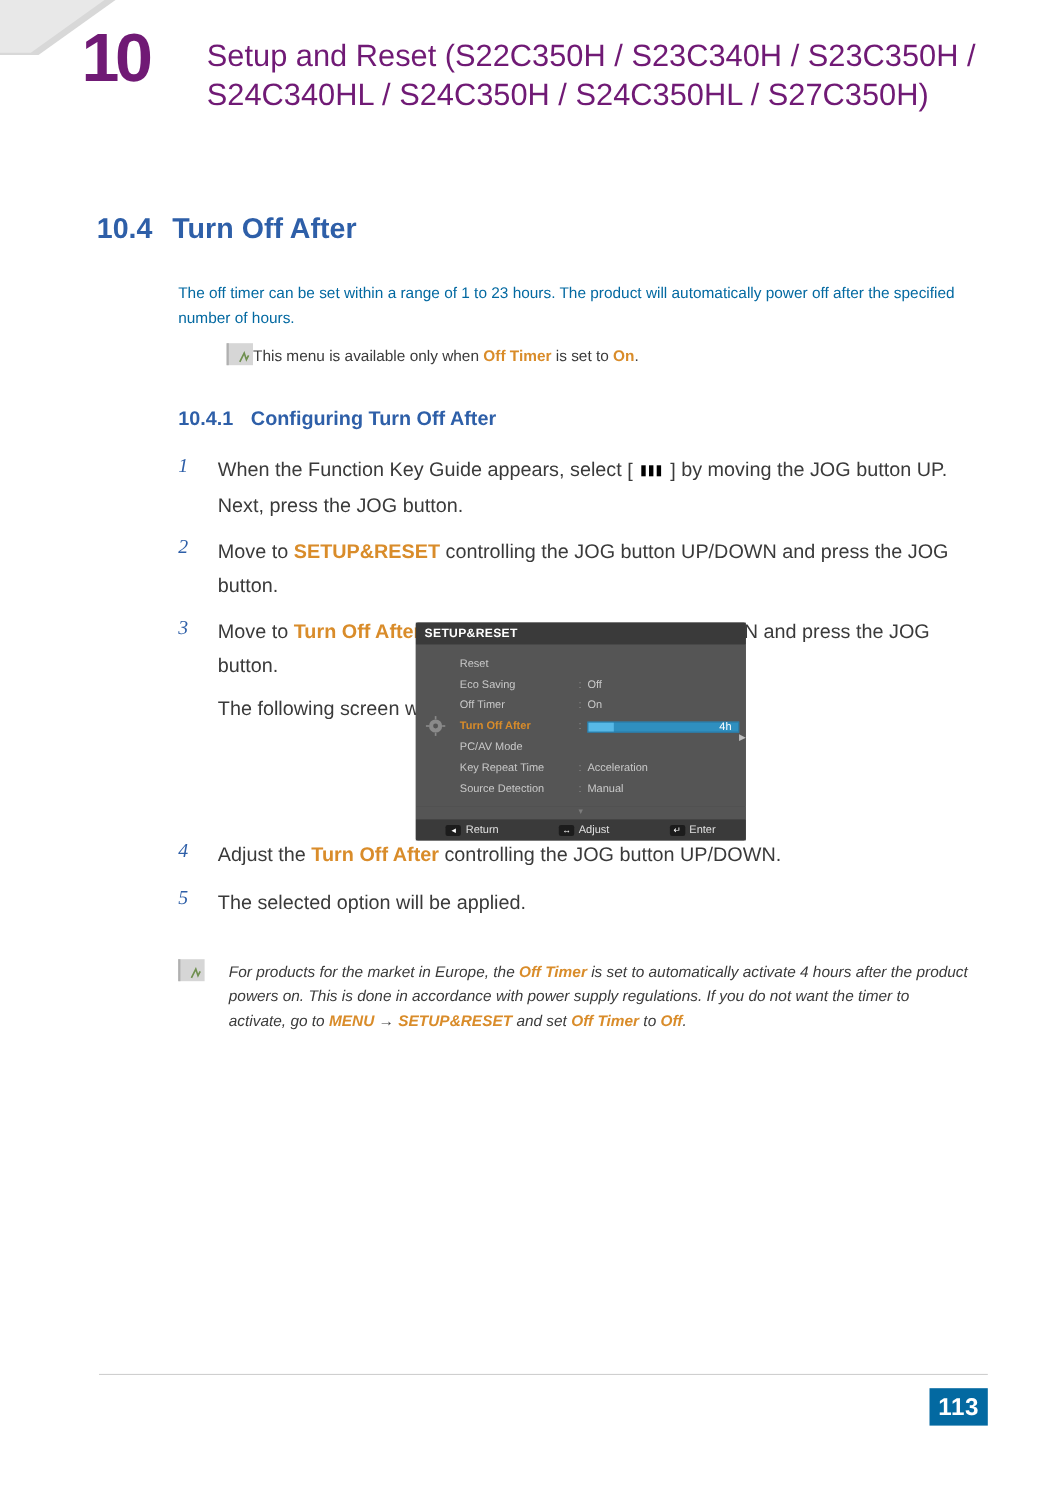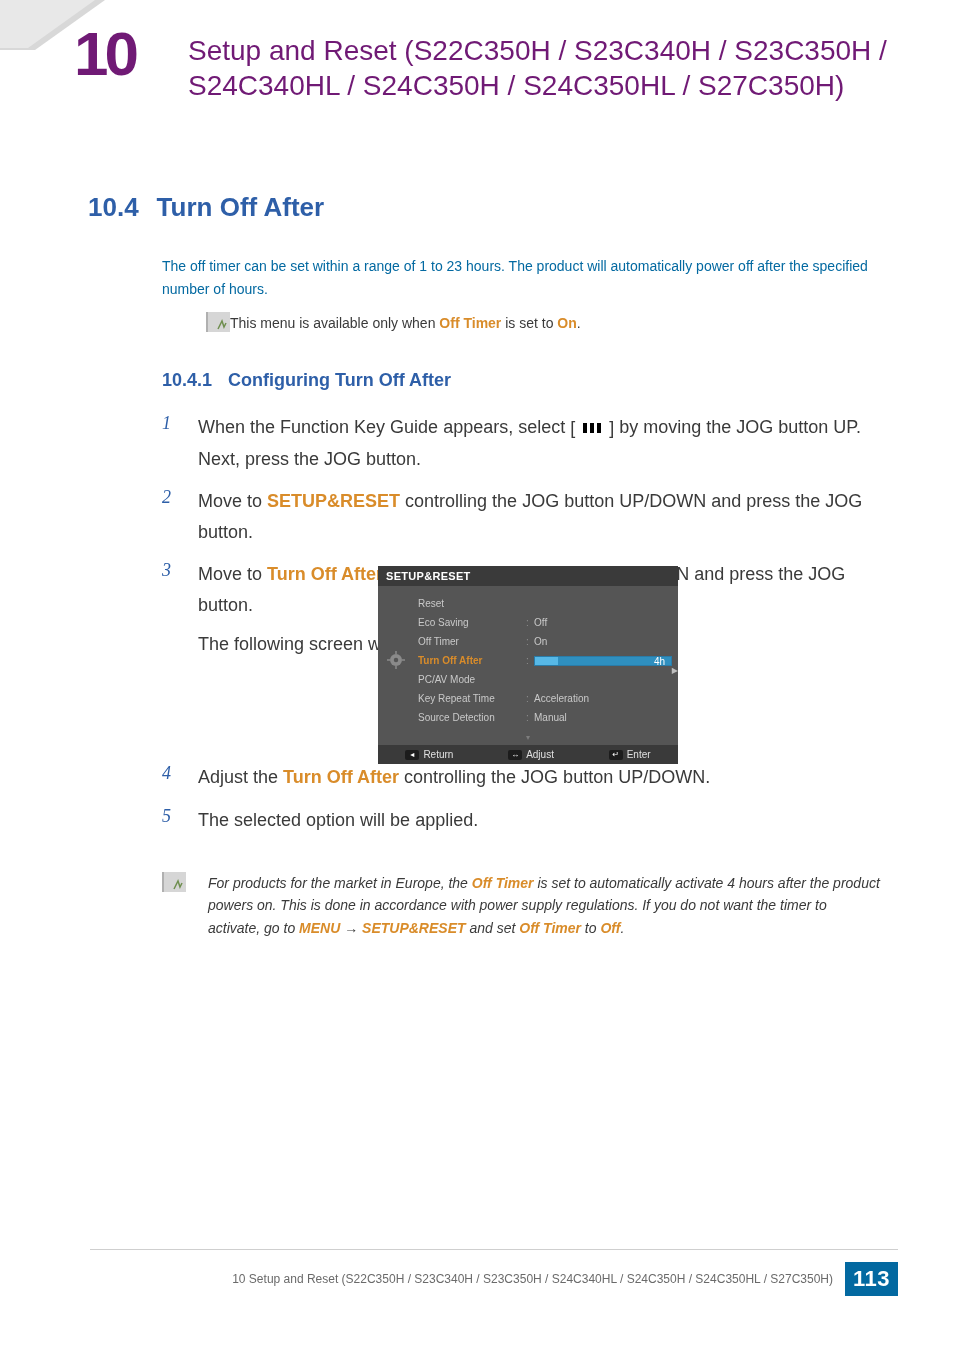--- a/index.html
+++ b/index.html
@@ -374,15 +374,14 @@
     <svg width="12" height="12" viewBox="0 0 12 12">
         <path d="M2 10 L6 2 L8 8 L10 4" stroke="#6f8f4f" stroke-width="1.5" fill="none"></path>
       </svg>
   </div>
   <div class="note-text">
     <span>For products for the market in Europe, the </span><span class="brand">Off Timer</span><span> is set to automatically activate 4 hours after the product powers on. This is done in accordance with power supply regulations. If you do not want the timer to activate, go to </span><span class="brand">MENU</span><span class="arrow"> → </span><span class="brand">SETUP&amp;RESET</span><span> and set </span><span class="brand">Off Timer</span><span> to </span><span class="brand">Off</span><span>.</span>
   </div>
 </div>
 
 <div class="page-footer">
-  <div class="footer-text">10 Setup and Reset (S22C350H / S23C340H / S23C350H / S24C340HL / S24C350H / S24C350HL / S27C350H)</div>
   <div class="footer-page">113</div>
 </div>
 
 </body></html>

